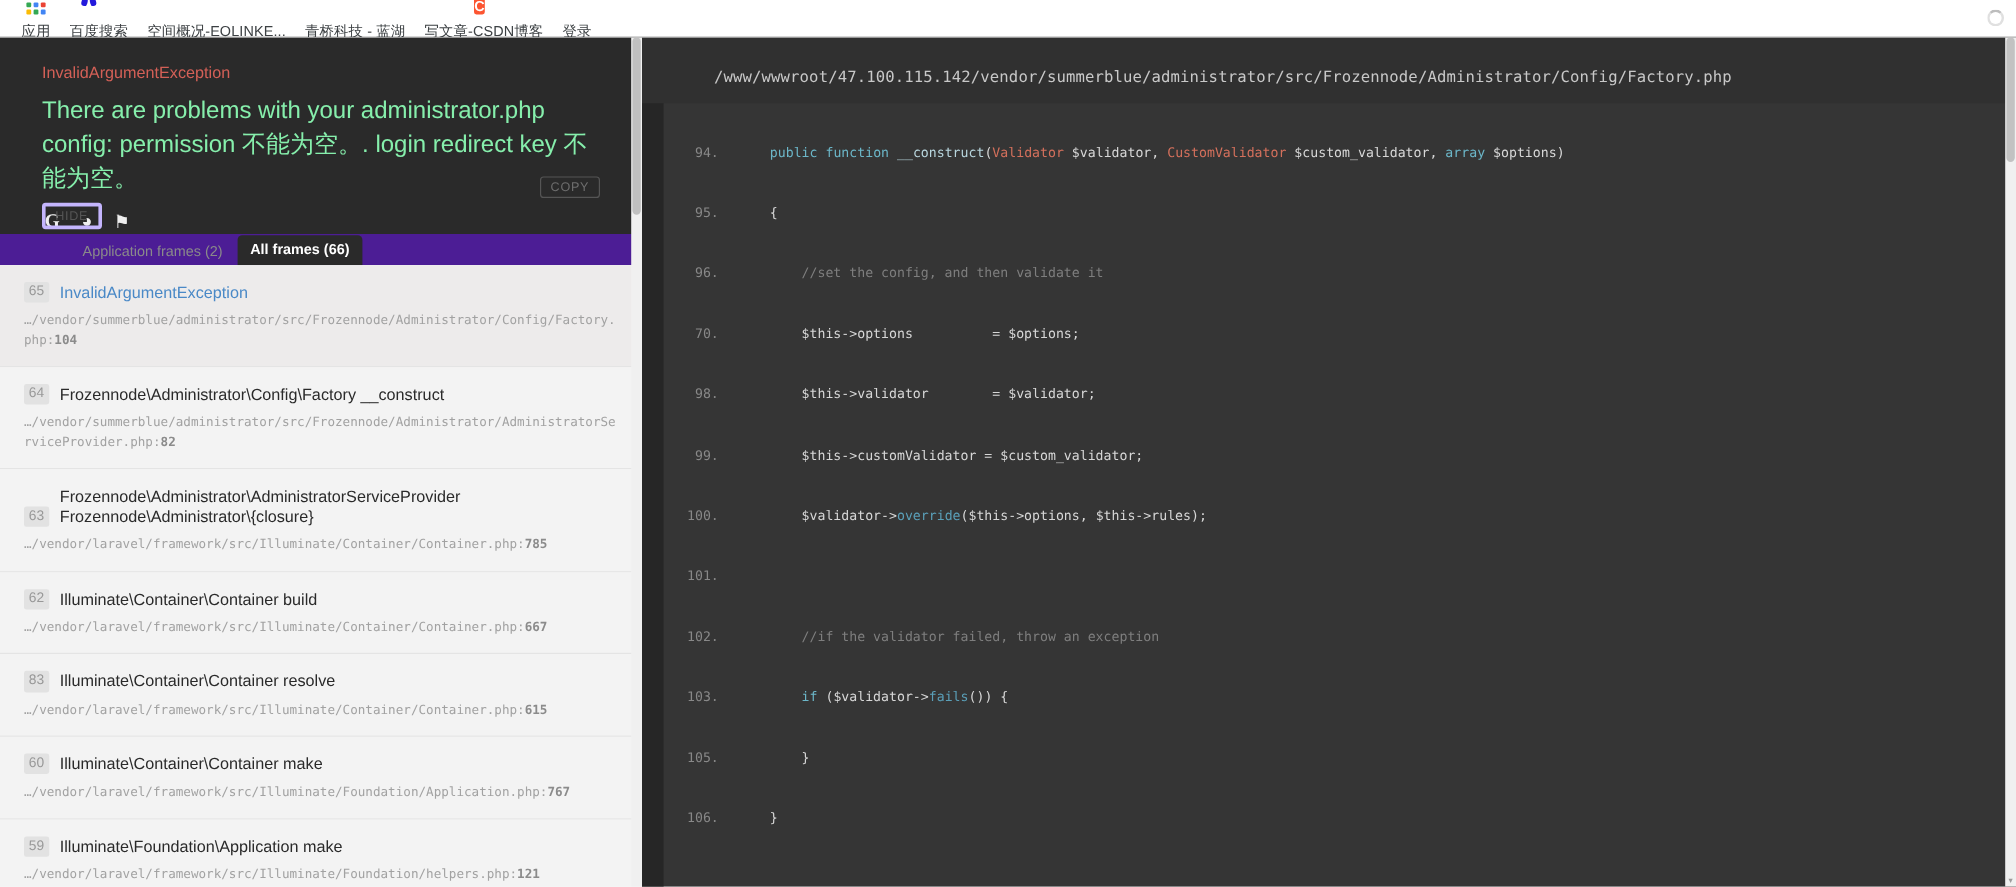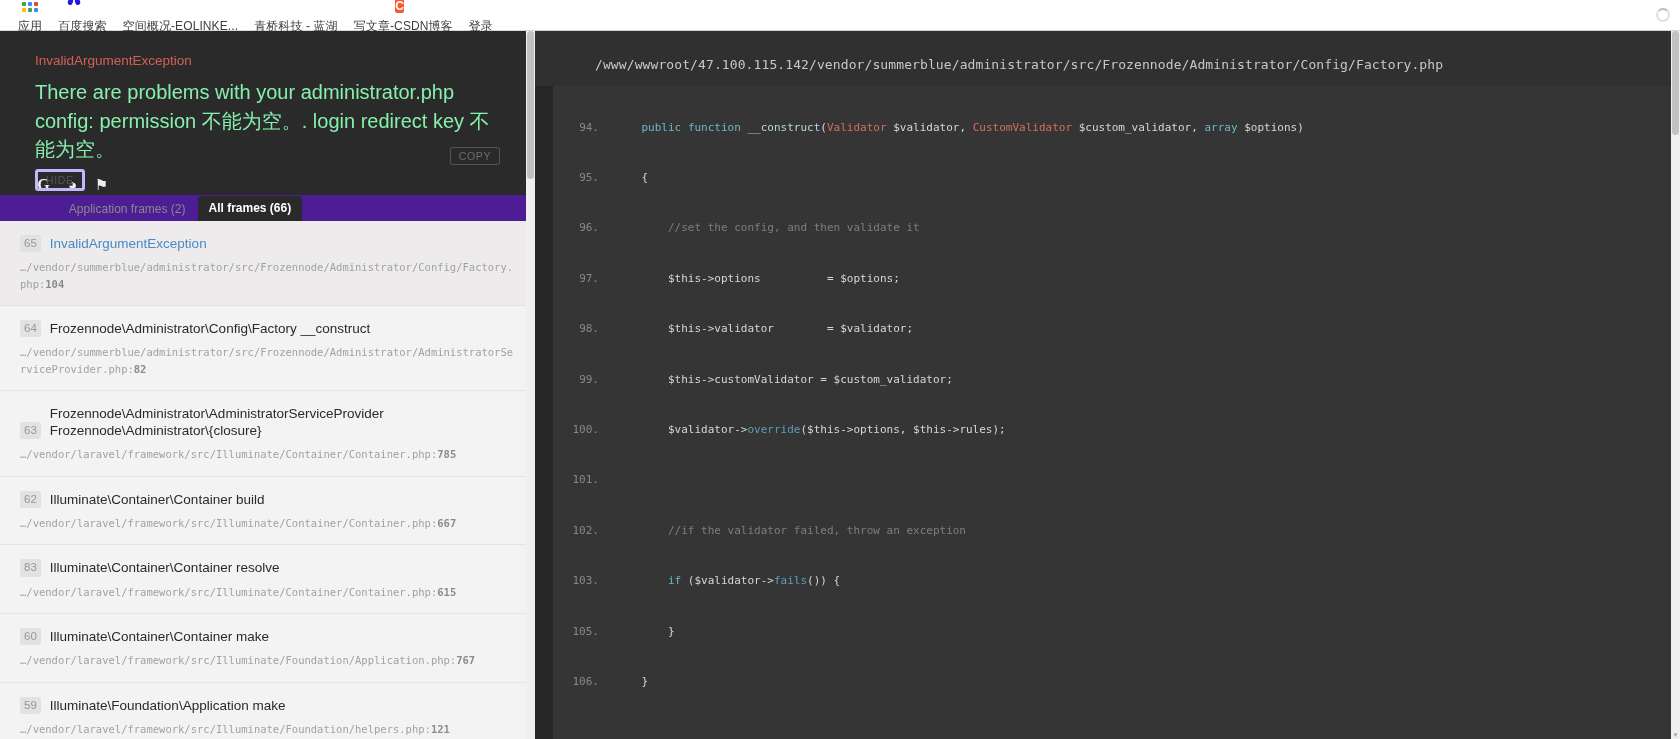--- a/index.html
+++ b/index.html
@@ -564,21 +564,21 @@
 
   <div class="right-panel">
 
     <div class="frame-code-block">
       <div class="code-file-path">/www/wwwroot/47.100.115.142/vendor/summerblue/administrator/src/Frozennode/Administrator/Config/Factory.php</div>
 
       <div class="code-lines">
         <div class="cl"><span class="cl-num">94.</span><span class="cl-txt">    <span class="tok-kw">public</span> <span class="tok-kw">function</span> <span class="tok-fn">__construct</span>(<span class="tok-cls">Validator</span> $validator, <span class="tok-cls">CustomValidator</span> $custom_validator, <span class="tok-kw">array</span> $options)</span></div>
         <div class="cl"><span class="cl-num">95.</span><span class="cl-txt">    {</span></div>
         <div class="cl"><span class="cl-num">96.</span><span class="cl-txt tok-cmt">        //set the config, and then validate it</span></div>
-        <div class="cl"><span class="cl-num">97.</span><span class="cl-txt">        $this-&gt;options          = $options;</span></div>
+        <div class="cl"><span class="cl-num">70.</span><span class="cl-txt">        $this-&gt;options          = $options;</span></div>
         <div class="cl"><span class="cl-num">98.</span><span class="cl-txt">        $this-&gt;validator        = $validator;</span></div>
         <div class="cl"><span class="cl-num">99.</span><span class="cl-txt">        $this-&gt;customValidator = $custom_validator;</span></div>
         <div class="cl"><span class="cl-num">100.</span><span class="cl-txt">        $validator-&gt;<span class="tok-mth">override</span>($this-&gt;options, $this-&gt;rules);</span></div>
         <div class="cl"><span class="cl-num">101.</span><span class="cl-txt"> </span></div>
         <div class="cl"><span class="cl-num">102.</span><span class="cl-txt tok-cmt">        //if the validator failed, throw an exception</span></div>
         <div class="cl"><span class="cl-num">103.</span><span class="cl-txt">        <span class="tok-kw">if</span> ($validator-&gt;<span class="tok-mth">fails</span>()) {</span></div>
         <div class="cl"><span class="cl-num">105.</span><span class="cl-txt">        }</span></div>
         <div class="cl"><span class="cl-num">106.</span><span class="cl-txt">    }</span></div>
         
         

